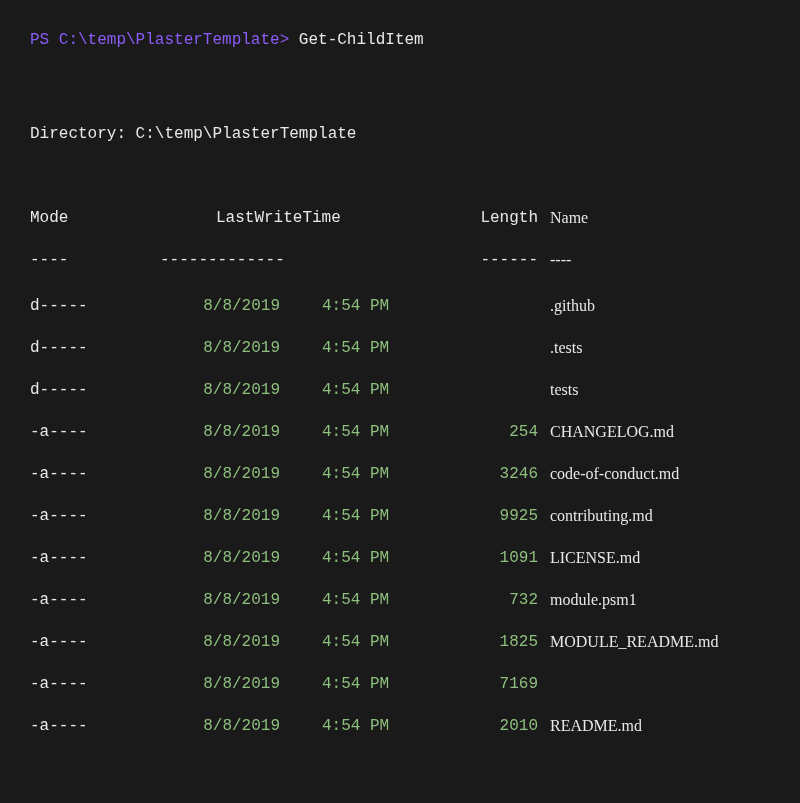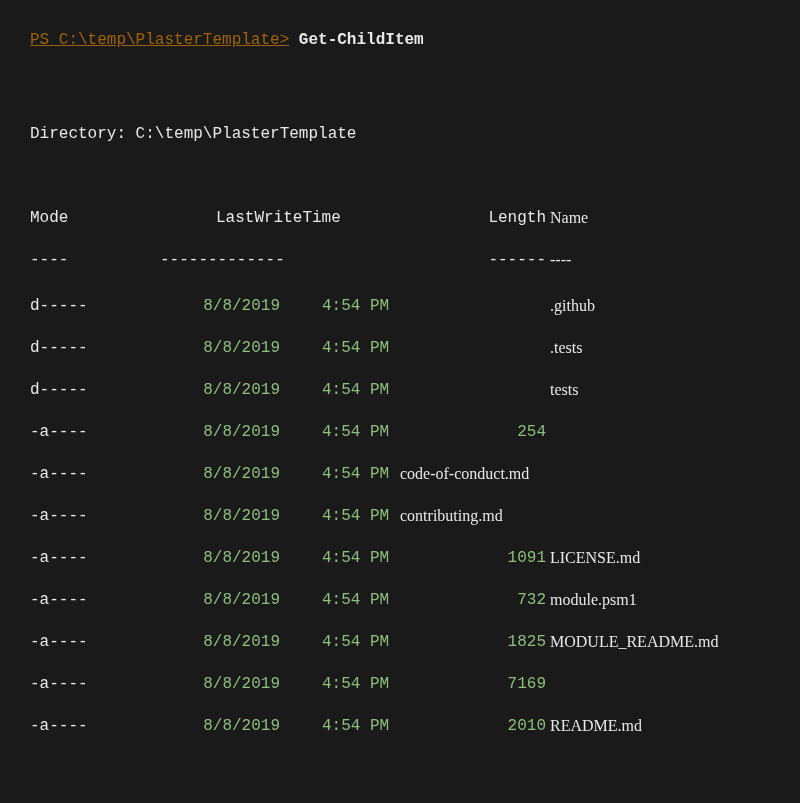--- a/index.html
+++ b/index.html
@@ -14,26 +14,24 @@
       font-size: 16px;
       padding: 28px 30px;
       width: 800px;
       height: 803px;
       line-height: 1.5;
     }
     .prompt-line {
       margin-bottom: 70px;
     }
     .prompt {
-      color: #a16207;
-      text-decoration: underline;
+      color: #8b5cf6;
     }
     .command {
       color: #e8e8e8;
-      font-weight: bold;
     }
     .dir-line {
       margin-bottom: 60px;
       color: #e8e8e8;
     }
     .table {
       font-family: 'Consolas', 'Monaco', 'Courier New', monospace;
     }
     .row {
       display: flex;
@@ -56,21 +54,21 @@
       text-align: right;
     }
     .col-ampm {
       width: 30px;
       color: #8dbf7d;
     }
     .col-length {
       width: 150px;
       text-align: right;
       color: #8dbf7d;
-      padding-right: 4px;
+      padding-right: 12px;
     }
     .col-name {
       color: #e8e8e8;
       font-family: Liberation Serif, serif;
     }
     .header .col-mode,
     .header .col-date,
     .header .col-time,
     .header .col-ampm,
     .header .col-length,
@@ -118,22 +116,22 @@
     <span class="col-date">-------------</span>
     <span class="col-time"></span>
     <span class="col-ampm"></span>
     <span class="col-length">------</span>
     <span class="col-name">----</span>
   </div>
   <div id="rows-container">
       <div class="row"><span class="col-mode">d-----</span><span class="col-date">8/8/2019</span><span class="col-time"> 4:54 </span><span class="col-ampm">PM</span><span class="col-length"></span><span class="col-name">.github</span></div>
       <div class="row"><span class="col-mode">d-----</span><span class="col-date">8/8/2019</span><span class="col-time"> 4:54 </span><span class="col-ampm">PM</span><span class="col-length"></span><span class="col-name">.tests</span></div>
       <div class="row"><span class="col-mode">d-----</span><span class="col-date">8/8/2019</span><span class="col-time"> 4:54 </span><span class="col-ampm">PM</span><span class="col-length"></span><span class="col-name">tests</span></div>
-      <div class="row"><span class="col-mode">-a----</span><span class="col-date">8/8/2019</span><span class="col-time"> 4:54 </span><span class="col-ampm">PM</span><span class="col-length">254</span></div>
-      <div class="row"><span class="col-mode">-a----</span><span class="col-date">8/8/2019</span><span class="col-time"> 4:54 </span><span class="col-ampm">PM</span><span class="col-name">code-of-conduct.md</span></div>
-      <div class="row"><span class="col-mode">-a----</span><span class="col-date">8/8/2019</span><span class="col-time"> 4:54 </span><span class="col-ampm">PM</span><span class="col-name">contributing.md</span></div>
+      <div class="row"><span class="col-mode">-a----</span><span class="col-date">8/8/2019</span><span class="col-time"> 4:54 </span><span class="col-ampm">PM</span><span class="col-length">254</span><span class="col-name">CHANGELOG.md</span></div>
+      <div class="row"><span class="col-mode">-a----</span><span class="col-date">8/8/2019</span><span class="col-time"> 4:54 </span><span class="col-ampm">PM</span><span class="col-length">3246</span><span class="col-name">code-of-conduct.md</span></div>
+      <div class="row"><span class="col-mode">-a----</span><span class="col-date">8/8/2019</span><span class="col-time"> 4:54 </span><span class="col-ampm">PM</span><span class="col-length">9925</span><span class="col-name">contributing.md</span></div>
       <div class="row"><span class="col-mode">-a----</span><span class="col-date">8/8/2019</span><span class="col-time"> 4:54 </span><span class="col-ampm">PM</span><span class="col-length">1091</span><span class="col-name">LICENSE.md</span></div>
       <div class="row"><span class="col-mode">-a----</span><span class="col-date">8/8/2019</span><span class="col-time"> 4:54 </span><span class="col-ampm">PM</span><span class="col-length">732</span><span class="col-name">module.psm1</span></div>
       <div class="row"><span class="col-mode">-a----</span><span class="col-date">8/8/2019</span><span class="col-time"> 4:54 </span><span class="col-ampm">PM</span><span class="col-length">1825</span><span class="col-name">MODULE_README.md</span></div>
       <div class="row"><span class="col-mode">-a----</span><span class="col-date">8/8/2019</span><span class="col-time"> 4:54 </span><span class="col-ampm">PM</span><span class="col-length">7169</span></div>
       <div class="row"><span class="col-mode">-a----</span><span class="col-date">8/8/2019</span><span class="col-time"> 4:54 </span><span class="col-ampm">PM</span><span class="col-length">2010</span><span class="col-name">README.md</span></div>
     </div>
 </div>
 
 </body></html>

